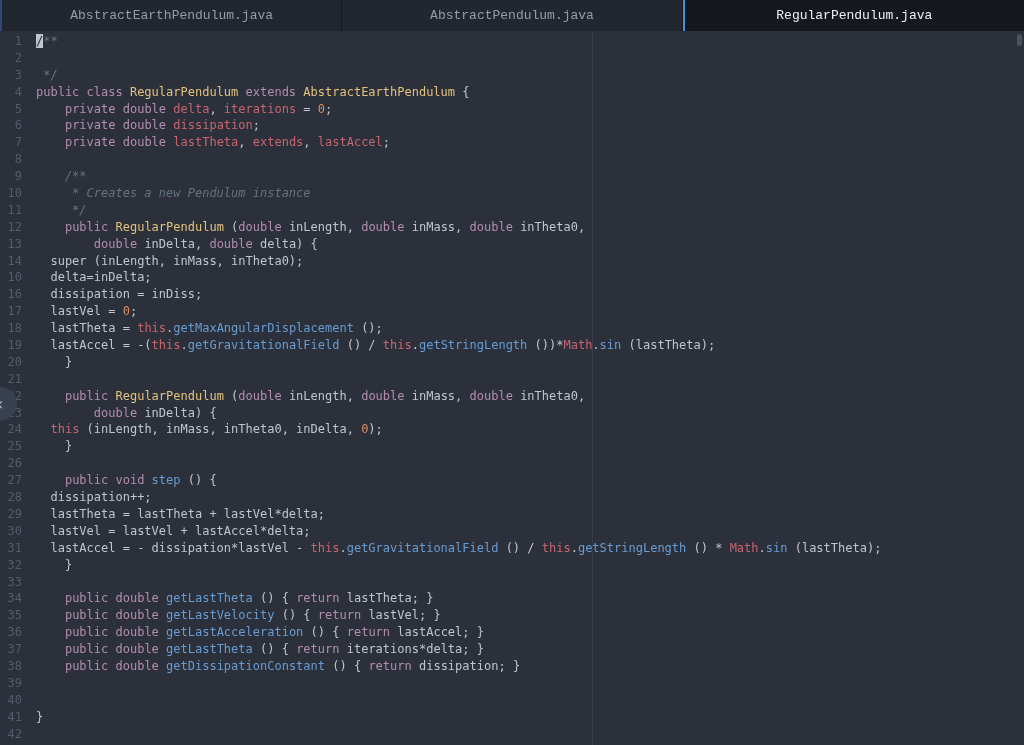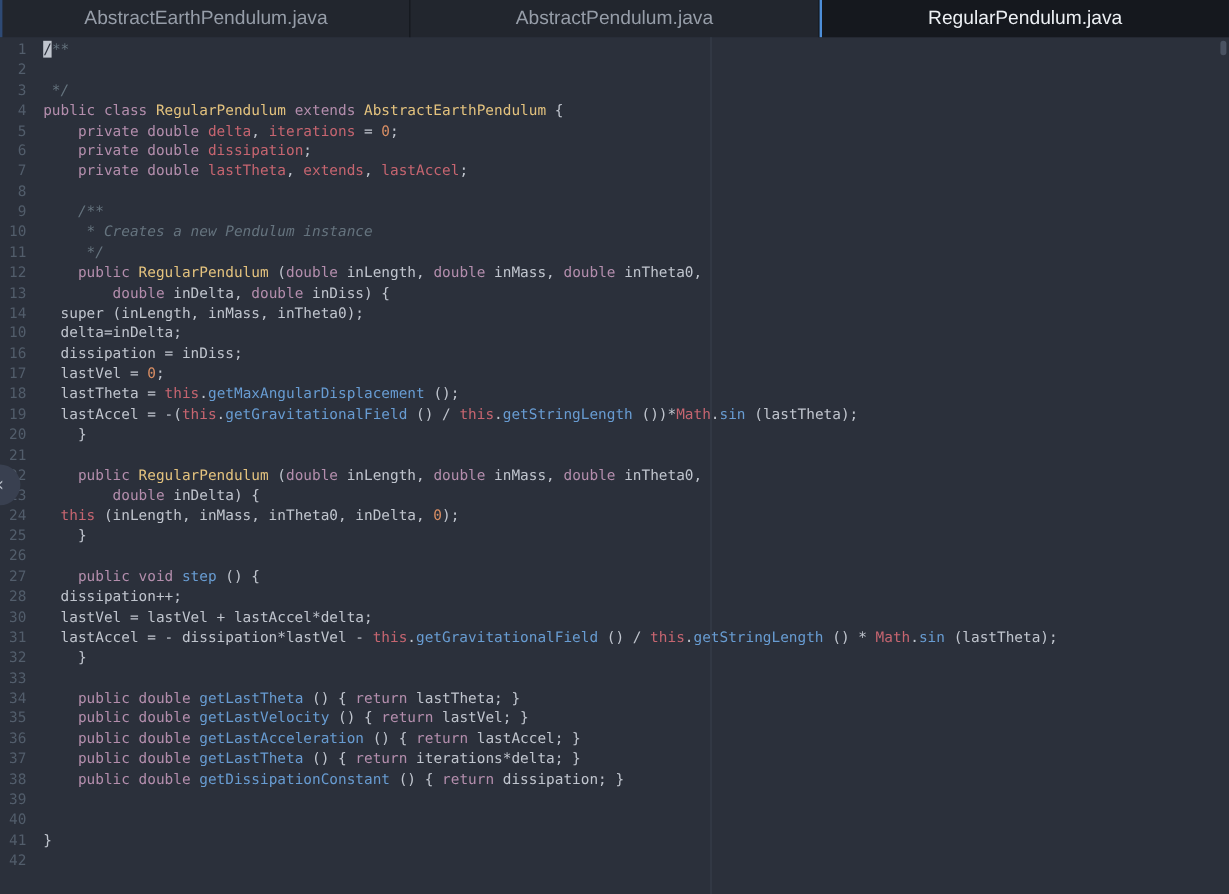--- a/index.html
+++ b/index.html
@@ -5,22 +5,22 @@
   html,body{margin:0;padding:0}
   body{
     width:1024px;height:745px;overflow:hidden;
     background:var(--bg);
     font-family:"DejaVu Sans Mono",monospace;
   }
   
   .tabbar{
     height:31px;display:flex;align-items:stretch;
     background:var(--tabbar_bg);
-    font-family:Liberation Sans, sans-serif;
-    font-size:16px;color:var(--tab_text);
+    font-family:Liberation Mono, monospace;
+    font-size:13px;color:var(--tab_text);
     position:relative;
   }
   .tabbar-edge{width:2px;background:var(--tabbar_edge);flex-shrink:0}
   .tab{
     flex:1;display:flex;align-items:center;justify-content:center;
     border-right:1px solid var(--tab_border);
     cursor:default;white-space:nowrap;overflow:hidden;
   }
   .tab.active{
     background:var(--tab_active_bg);
@@ -123,21 +123,21 @@
       <div class="line">
         <span class="ln">11</span>
         <span class="lc"><span class="tk-c">     */</span></span>
       </div>
       <div class="line">
         <span class="ln">12</span>
         <span class="lc"><span class="tk-w">    </span><span class="tk-k">public </span><span class="tk-y">RegularPendulum</span><span class="tk-w"> (</span><span class="tk-k">double</span><span class="tk-w"> inLength, </span><span class="tk-k">double</span><span class="tk-w"> inMass, </span><span class="tk-k">double</span><span class="tk-w"> inTheta0,</span></span>
       </div>
       <div class="line">
         <span class="ln">13</span>
-        <span class="lc"><span class="tk-w">        </span><span class="tk-k">double</span><span class="tk-w"> inDelta, </span><span class="tk-k">double</span><span class="tk-w"> inDiss) {</span></span>
+        <span class="lc"><span class="tk-w">        </span><span class="tk-k">double</span><span class="tk-w"> inDelta, </span><span class="tk-k">double</span><span class="tk-w"> delta) {</span></span>
       </div>
       <div class="line">
         <span class="ln">14</span>
         <span class="lc"><span class="tk-w">  super (inLength, inMass, inTheta0);</span></span>
       </div>
       <div class="line">
         <span class="ln">10</span>
         <span class="lc"><span class="tk-w">  delta=inDelta;</span></span>
       </div>
       <div class="line">
@@ -184,20 +184,24 @@
         <span class="ln">26</span>
         <span class="lc"></span>
       </div>
       <div class="line">
         <span class="ln">27</span>
         <span class="lc"><span class="tk-w">    </span><span class="tk-k">public void </span><span class="tk-f">step</span><span class="tk-w"> () {</span></span>
       </div>
       <div class="line">
         <span class="ln">28</span>
         <span class="lc"><span class="tk-w">  dissipation++;</span></span>
+      </div>
+      <div class="line">
+        <span class="ln">29</span>
+        <span class="lc"><span class="tk-w">  lastTheta = lastTheta + lastVel*delta;</span></span>
       </div>
       <div class="line">
         <span class="ln">30</span>
         <span class="lc"><span class="tk-w">  lastVel = lastVel + lastAccel*delta;</span></span>
       </div>
       <div class="line">
         <span class="ln">31</span>
         <span class="lc"><span class="tk-w">  lastAccel = - dissipation*lastVel - </span><span class="tk-v">this</span><span class="tk-w">.</span><span class="tk-f">getGravitationalField</span><span class="tk-w"> () / </span><span class="tk-v">this</span><span class="tk-w">.</span><span class="tk-f">getStringLength</span><span class="tk-w"> () * </span><span class="tk-v">Math</span><span class="tk-w">.</span><span class="tk-f">sin</span><span class="tk-w"> (lastTheta);</span></span>
       </div>
       <div class="line">

